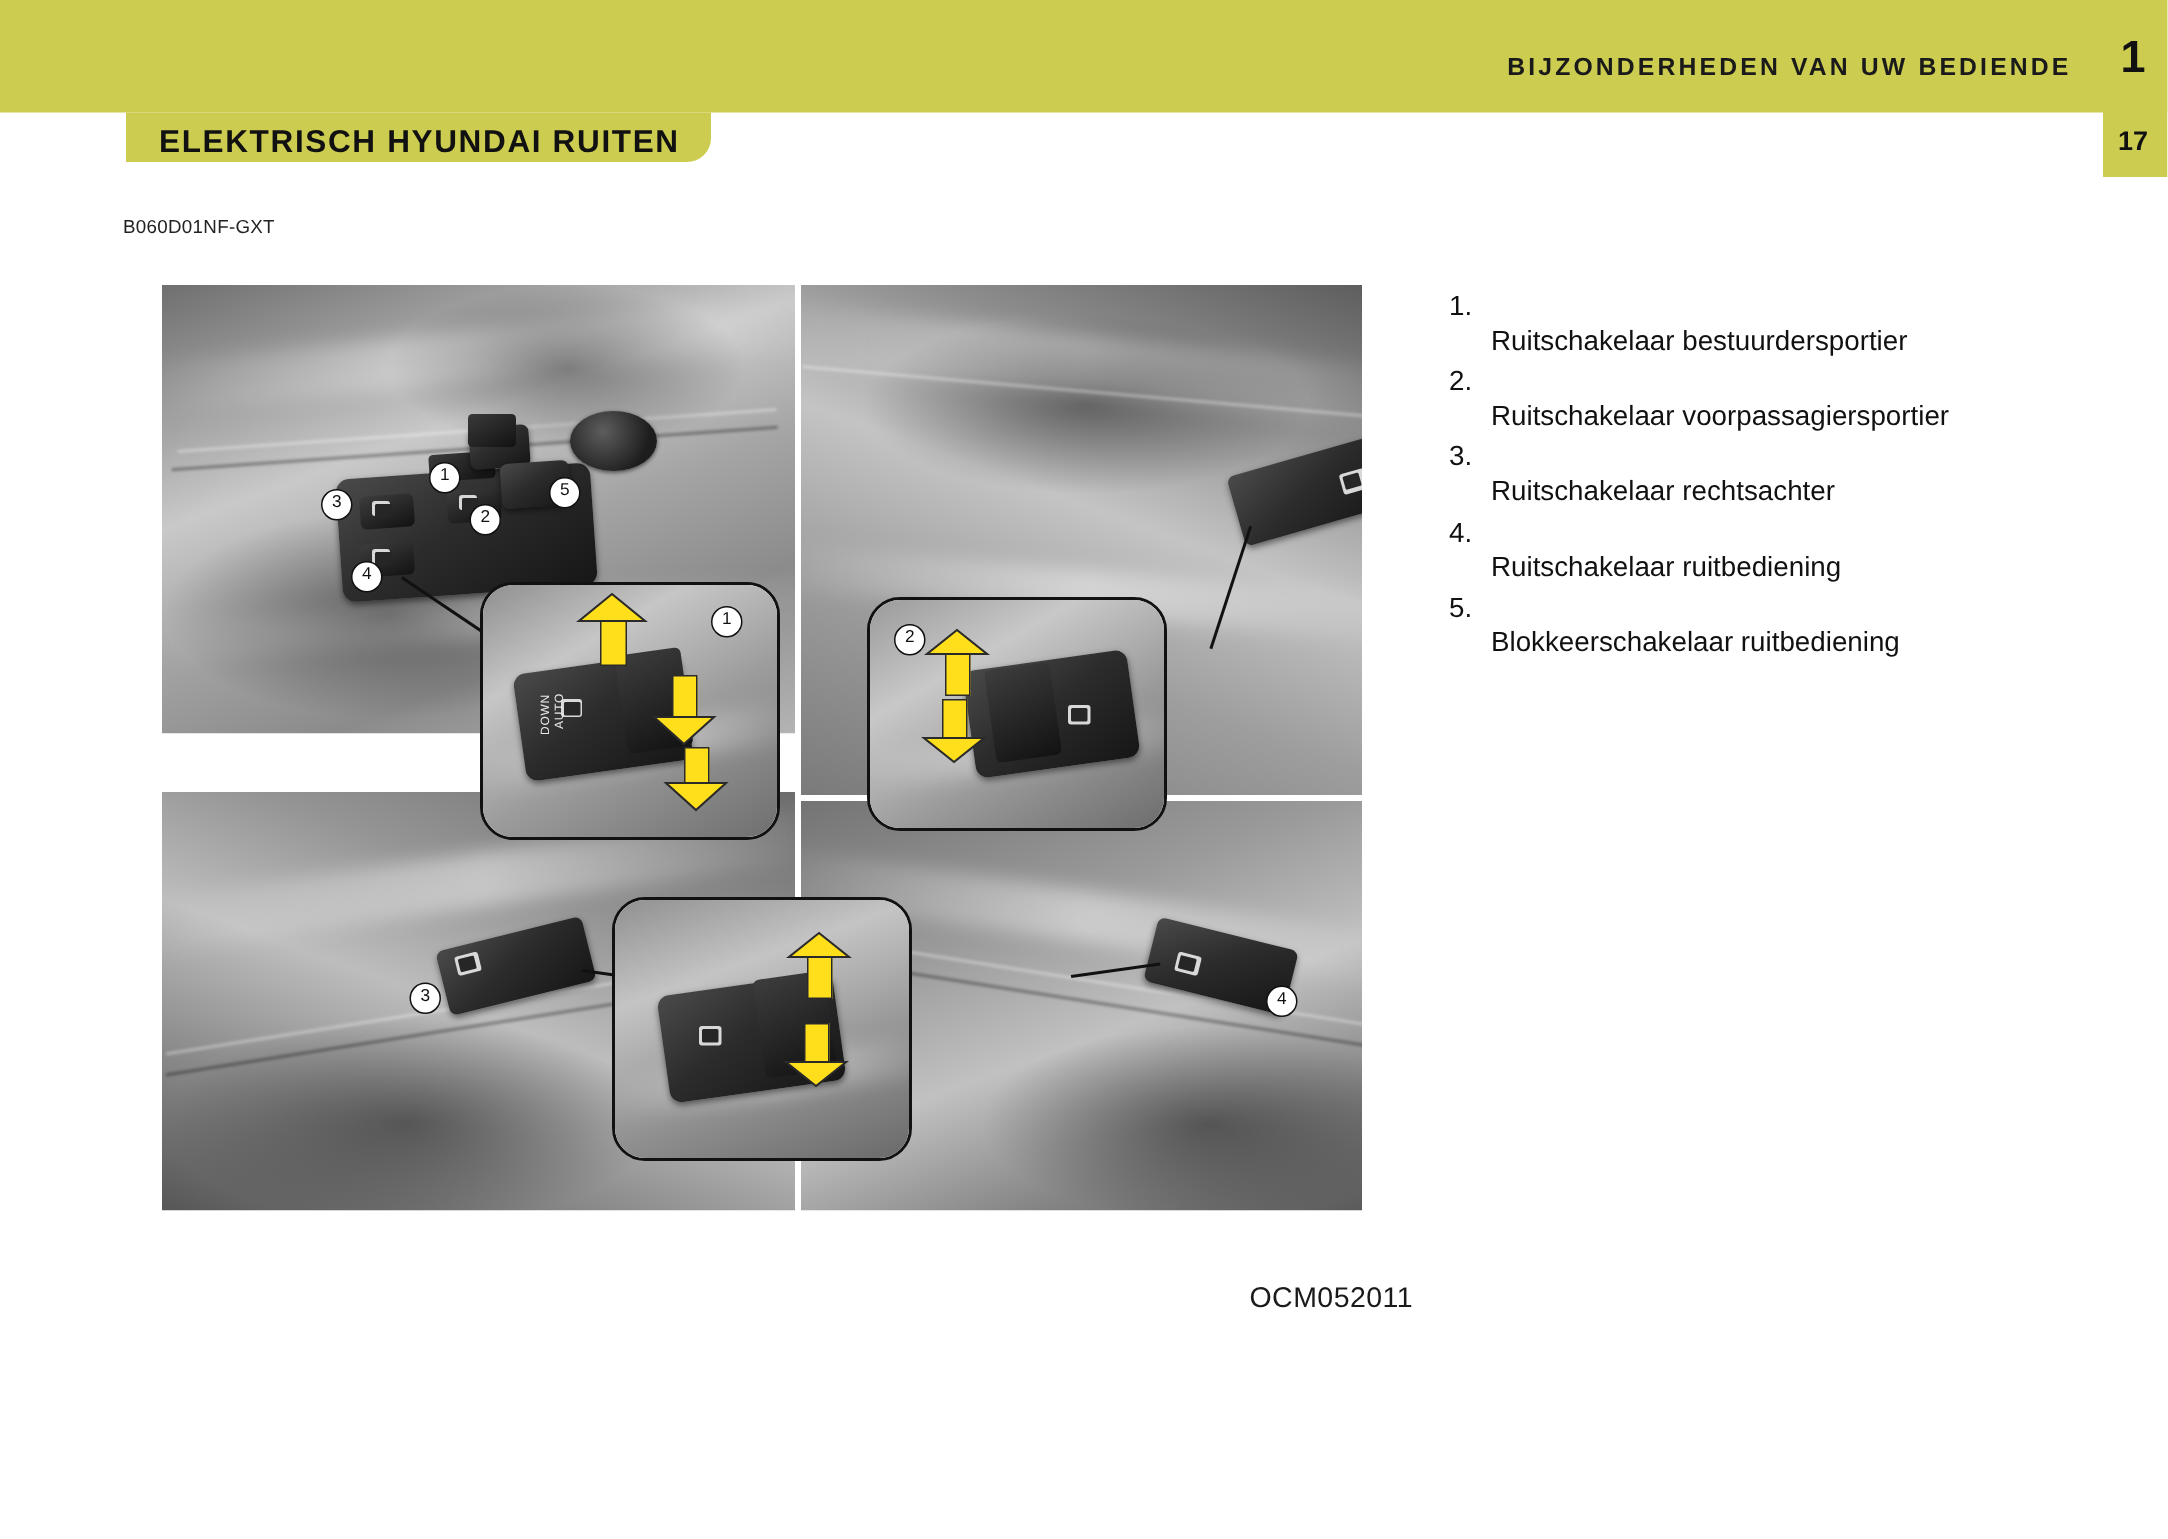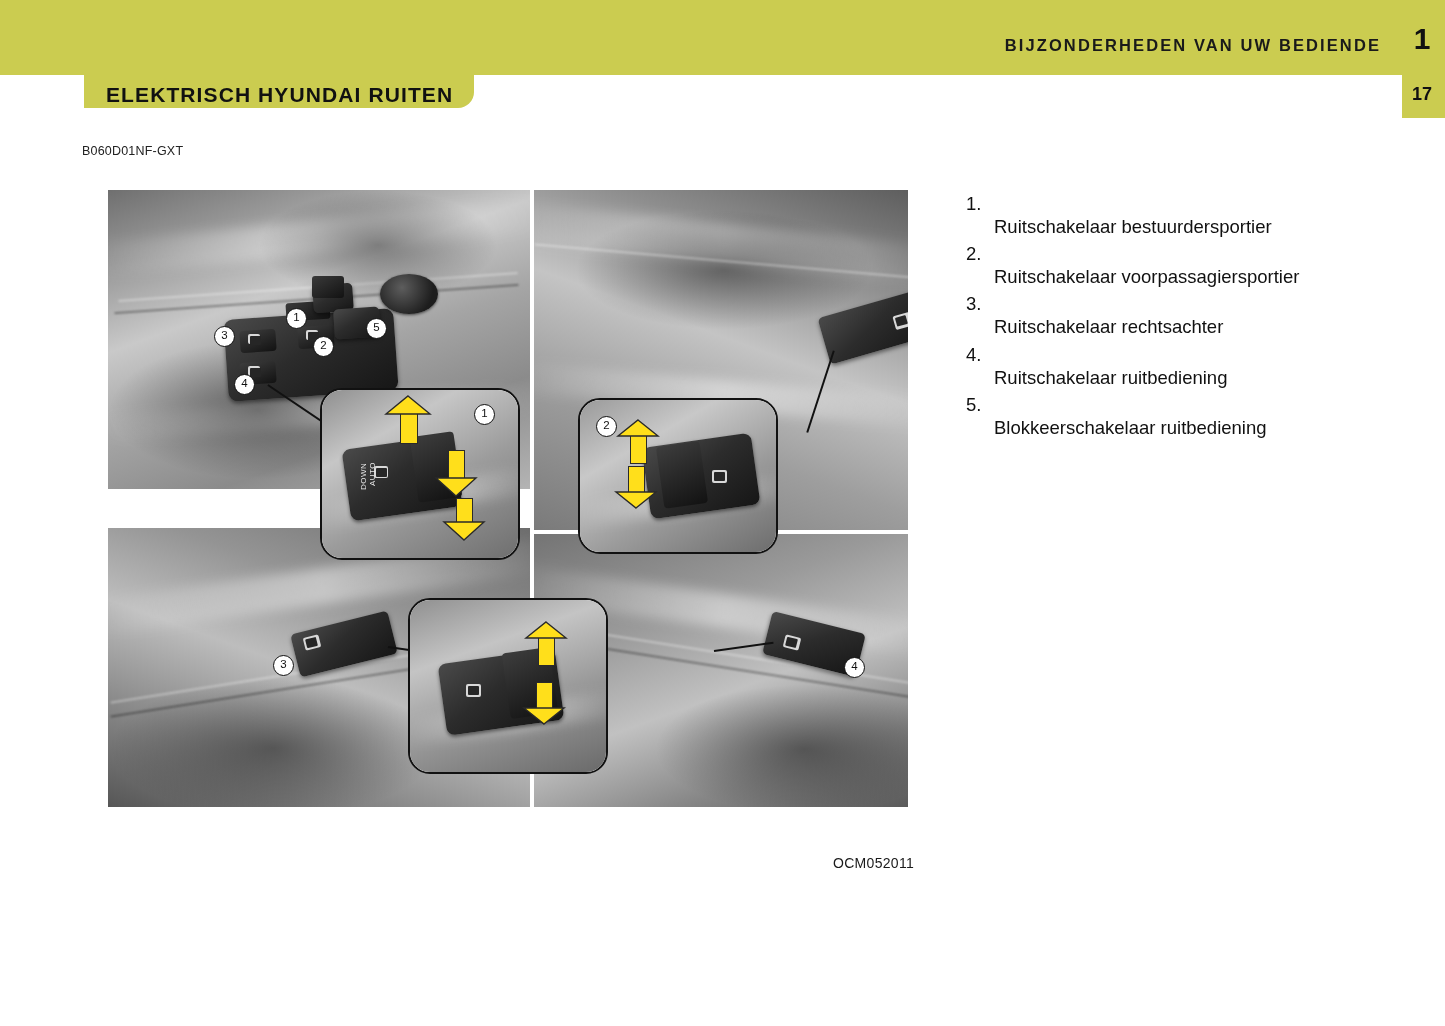--- a/index.html
+++ b/index.html
@@ -117,21 +117,21 @@
   .legend-text {
     flex: 1 1 auto;
     margin-top: 23px;
   }
 
   
   .figure-code {
     position: absolute;
     left: 833px;
     top: 855px;
-    font-size: 14px;
+    font-size: 19px;
     color: #1a1a1a;
     letter-spacing: 0.3px;
   }
 
   
   .figure {
     position: absolute;
     left: 108px;
     top: 190px;
     width: 800px;

